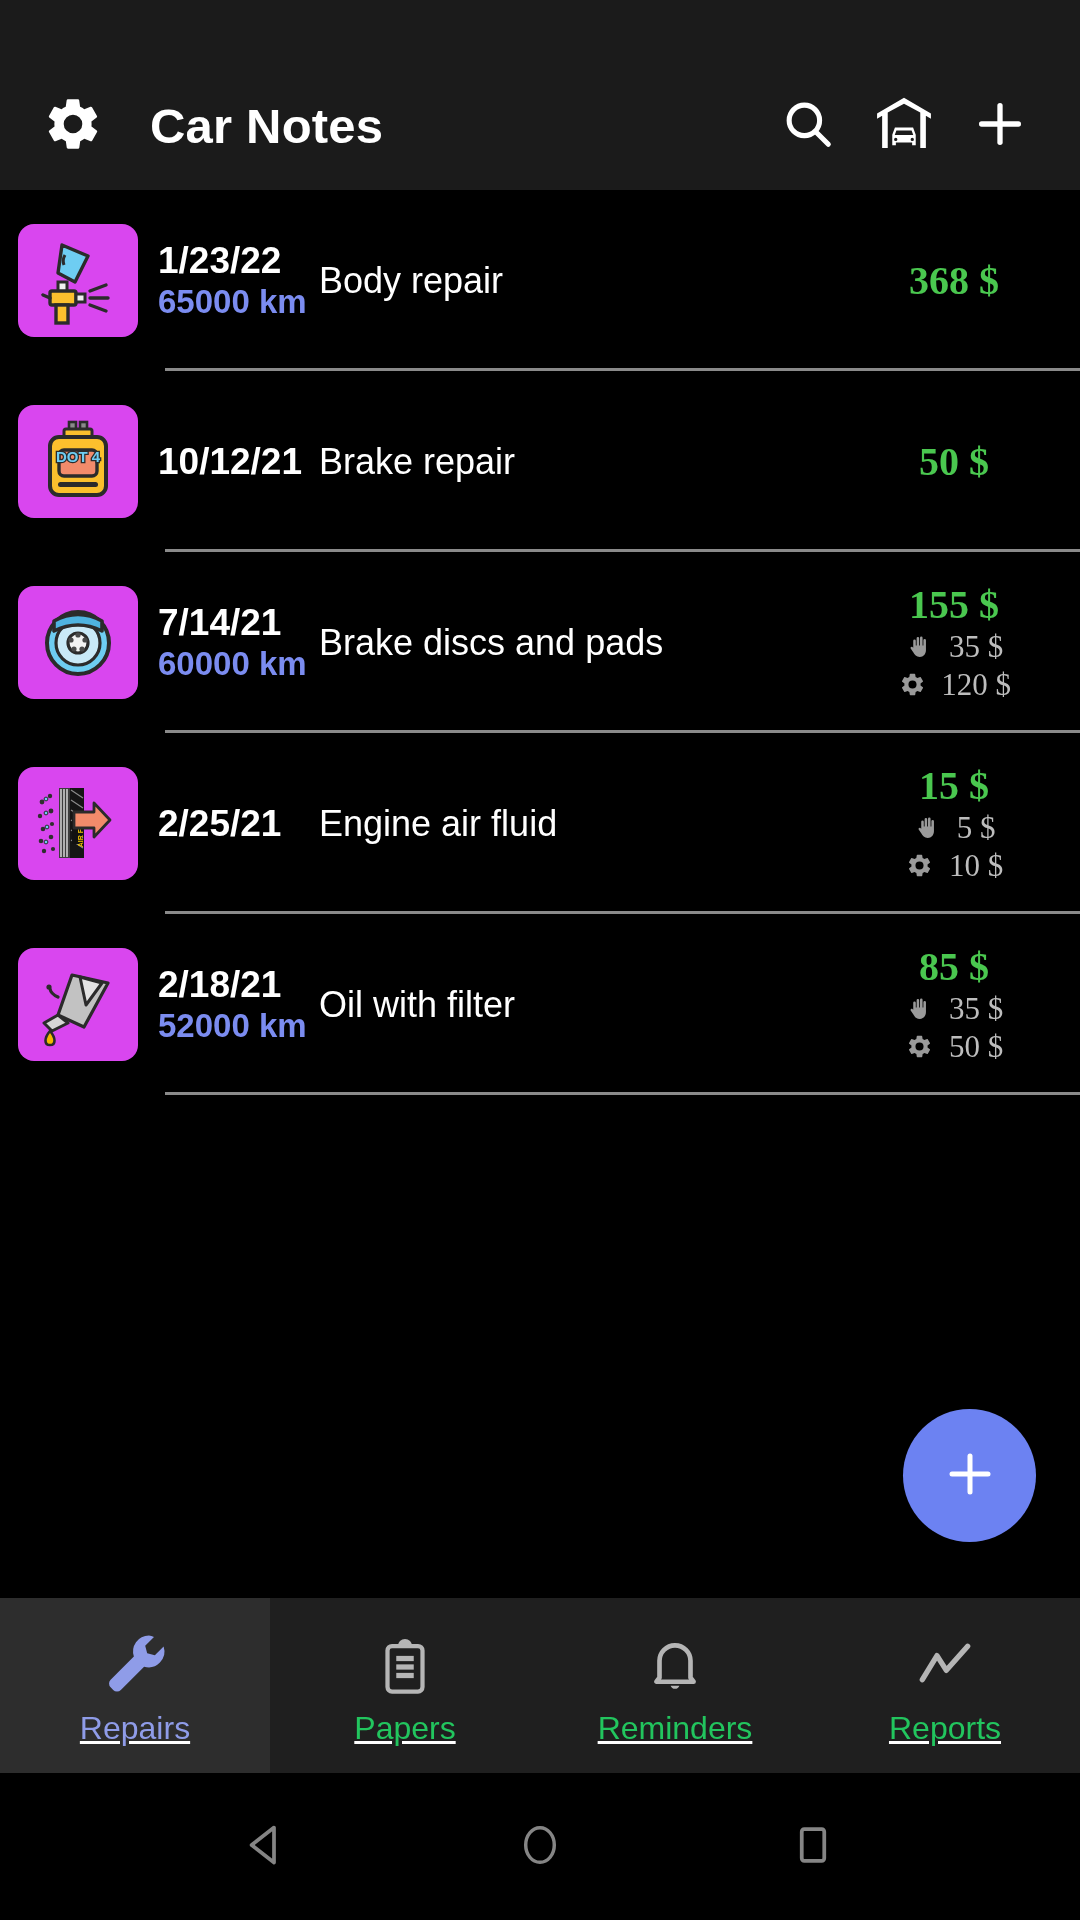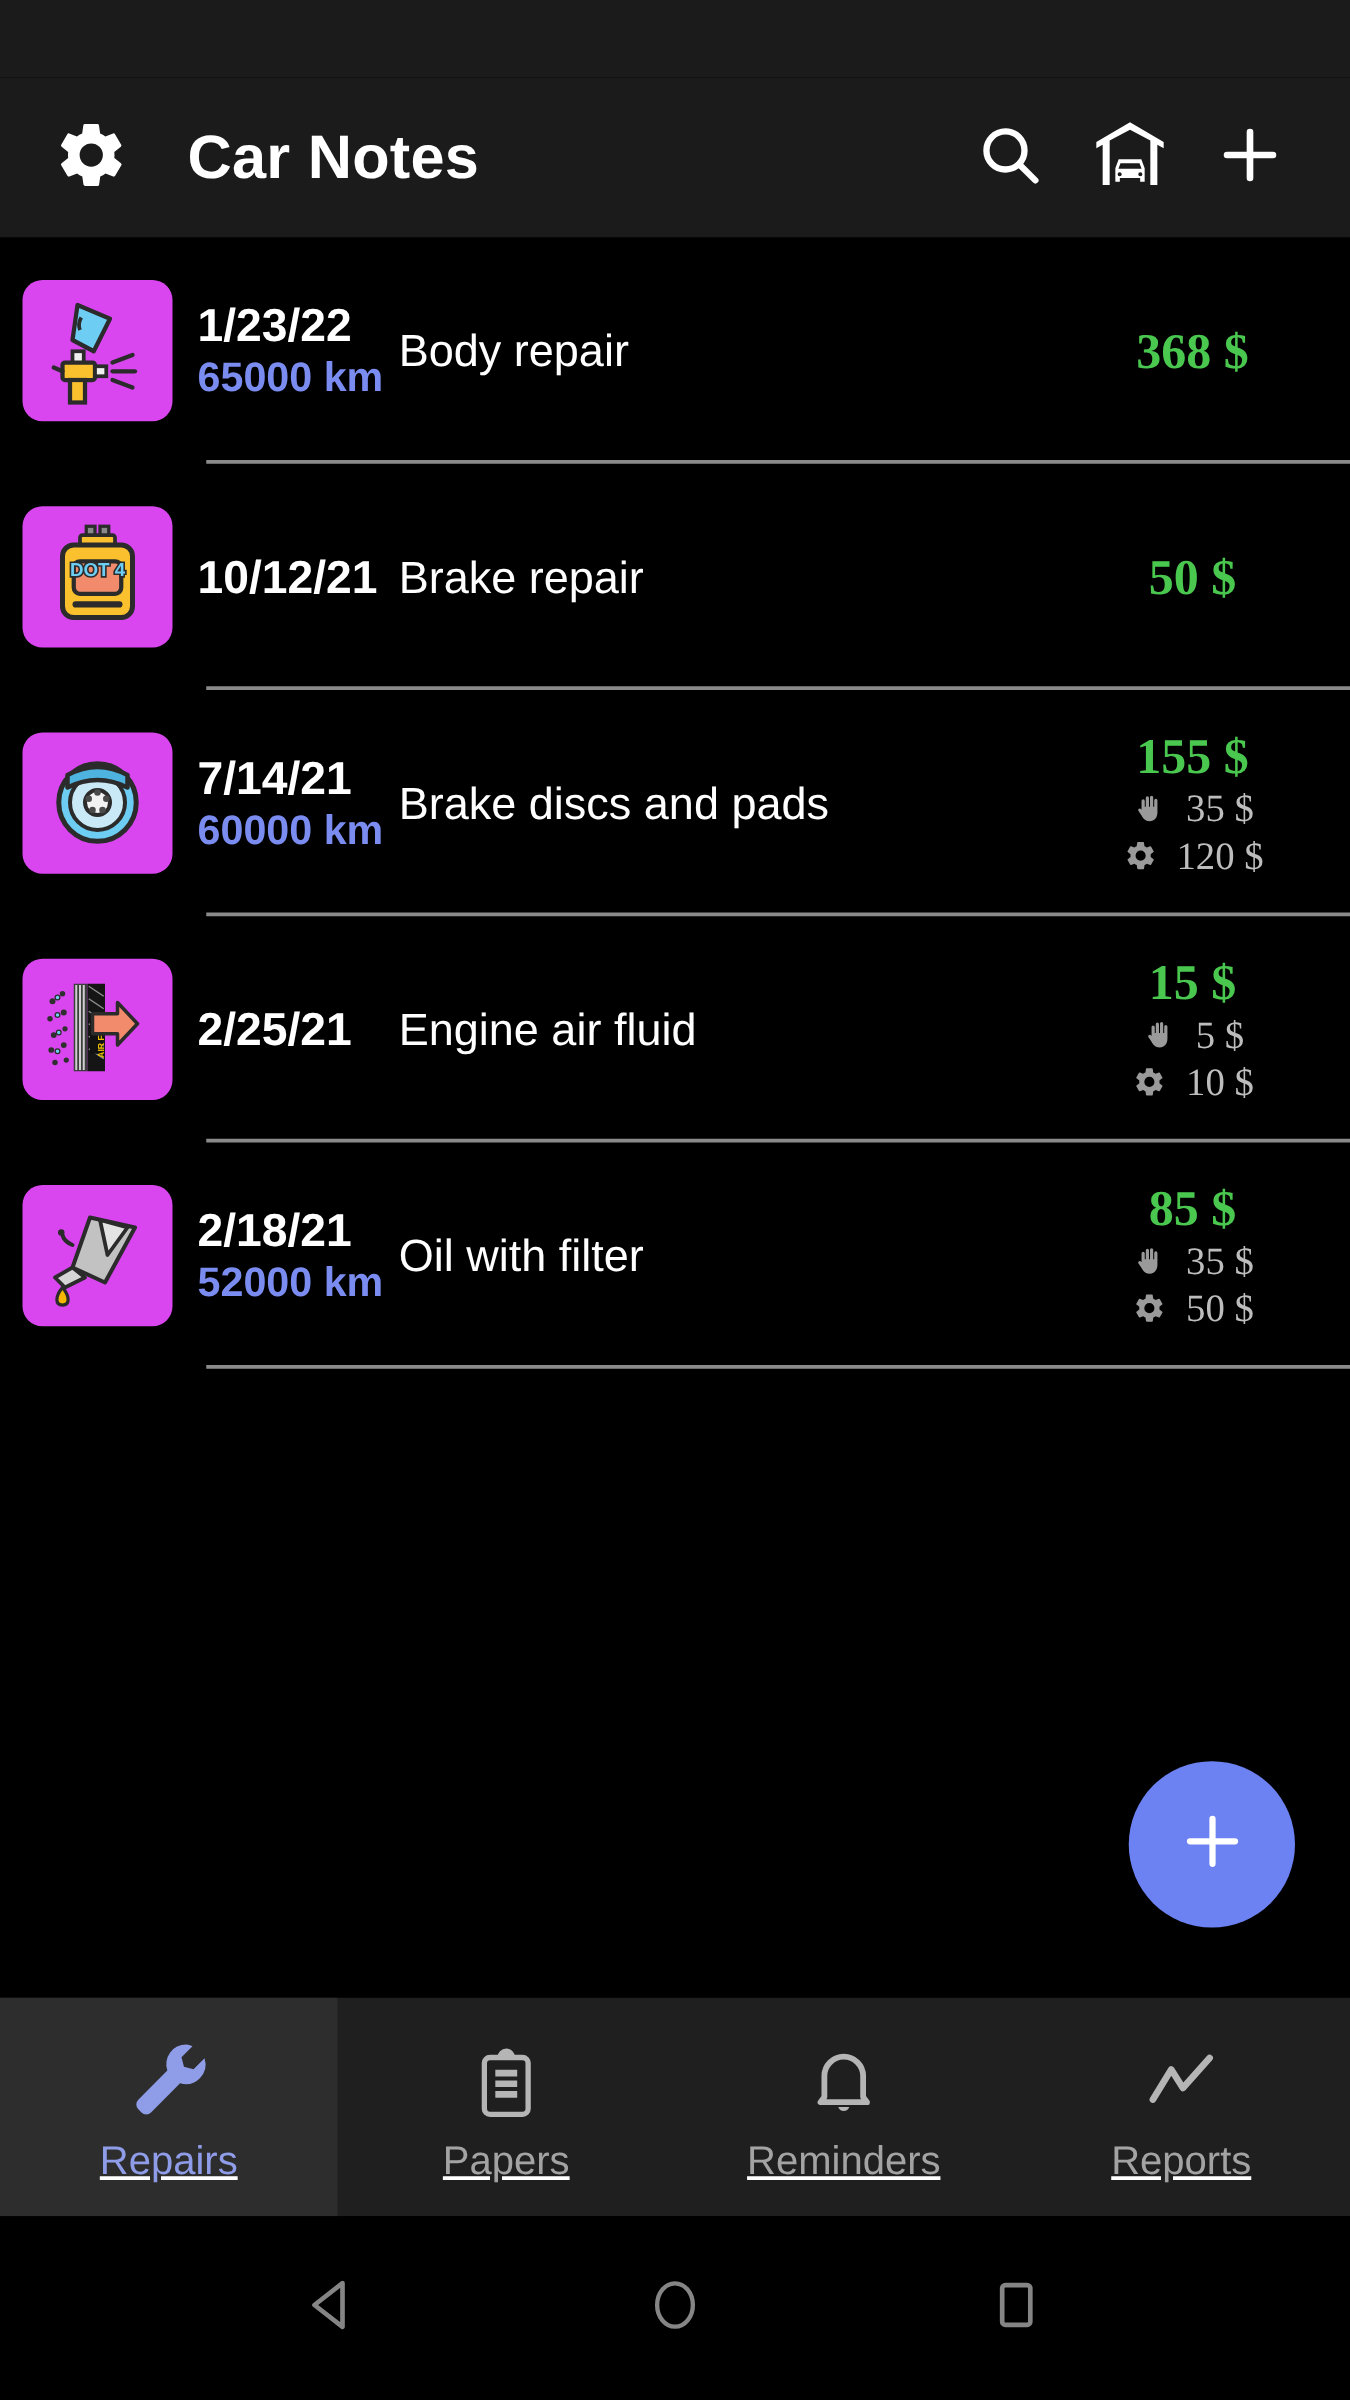--- a/index.html
+++ b/index.html
@@ -65,21 +65,21 @@
   }
 
   
   .tabbar { height:175px; background:#1f1f1f; flex:0 0 auto; display:flex; }
   .tab {
     flex:1 1 0; display:flex; flex-direction:column;
     align-items:center; justify-content:center; gap:13px;text-decoration:underline;
   }
   .tab.active { background:#2d2d2d; }
   .tab .ticon { height:72px; display:flex; align-items:flex-end; justify-content:center; }
-  .tab .tlabel { font-size:32px; color:#a3a3a3; }
+  .tab .tlabel { font-size:32px; color:#22c55e; }
   .tab.active .tlabel { color:#8f9ce8; }
 
   
   .navbar { height:147px; background:#000; flex:0 0 auto; display:flex; align-items:center; justify-content:space-around; padding:0 130px; }
   .navbtn { width:90px; height:90px; display:flex; align-items:center; justify-content:center; }
 </style>
 </head>
 <body>
 
 <div id="screen">

